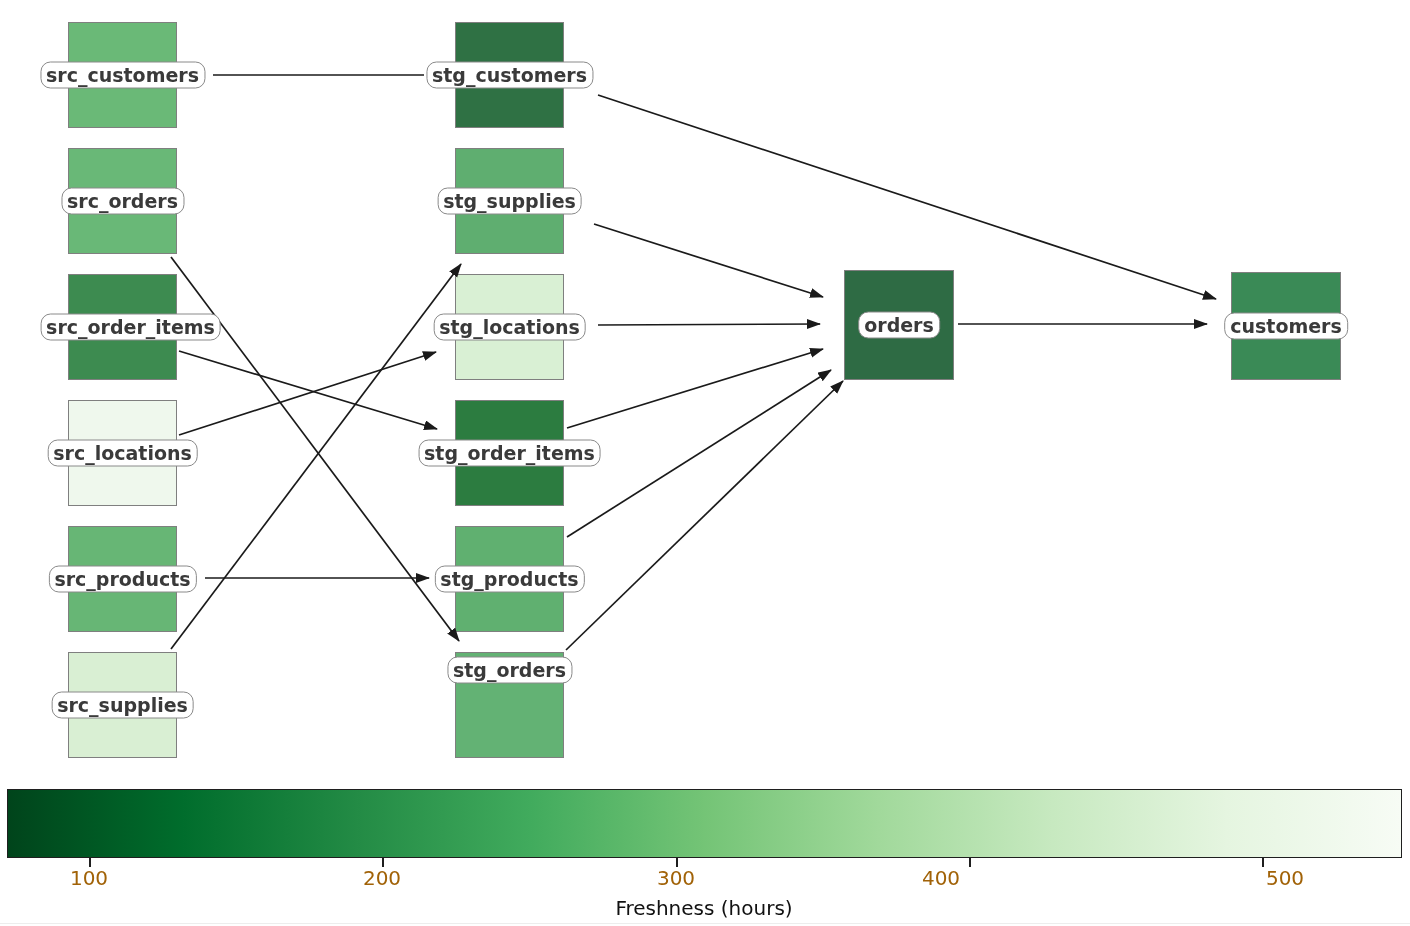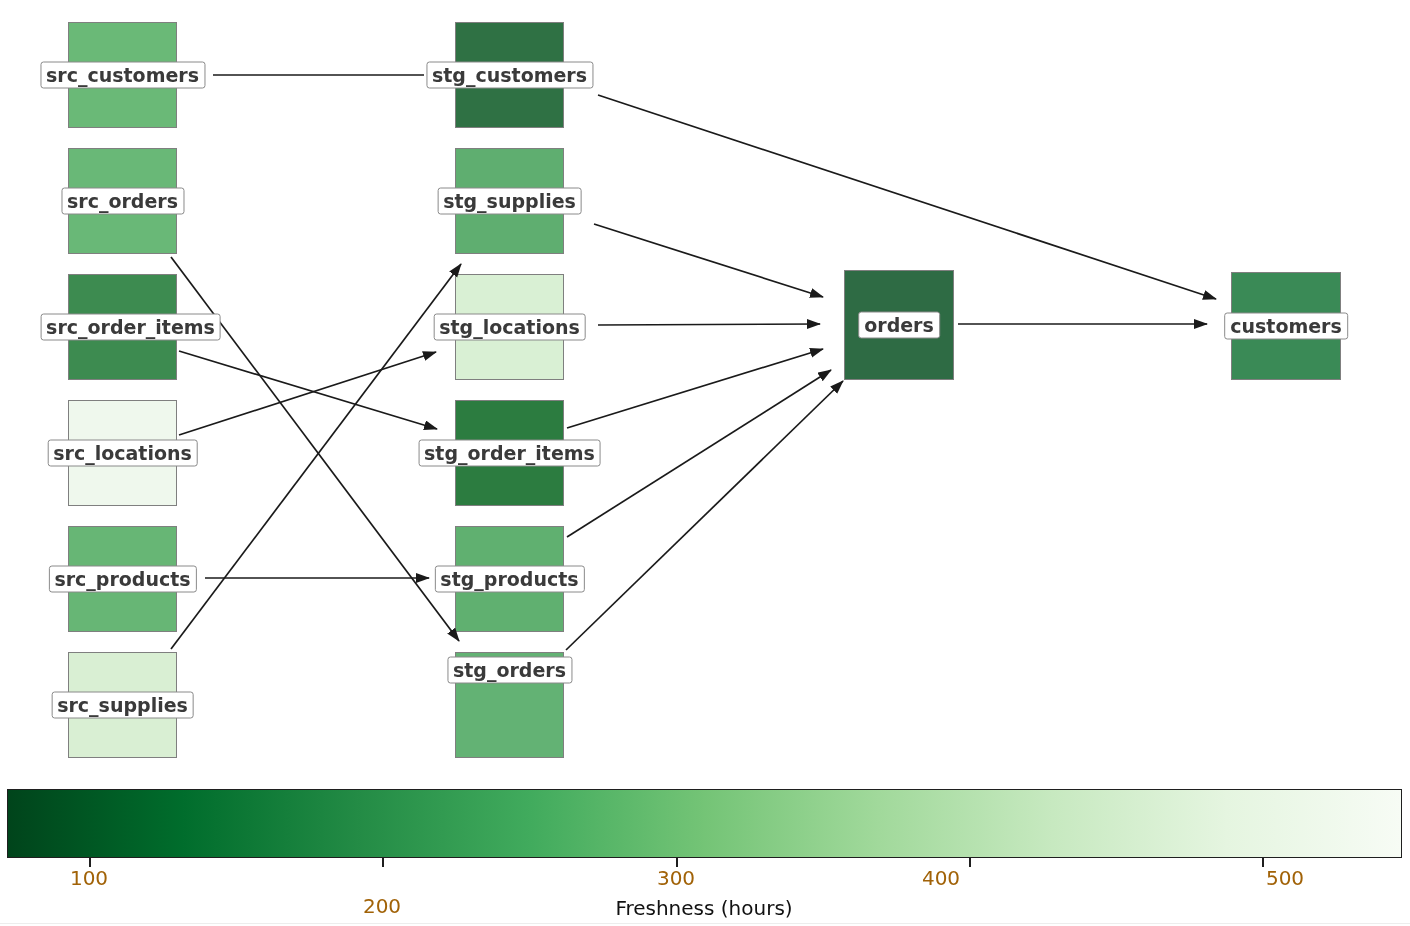--- a/index.html
+++ b/index.html
@@ -3,21 +3,21 @@
 <meta charset="utf-8">
 <style>
   html,body{margin:0;padding:0;background:#ffffff;}
   body{width:1410px;height:926px;overflow:hidden;position:relative;
        font-family:"DejaVu Sans","Liberation Sans",sans-serif;}
   .canvas{position:absolute;left:0;top:0;width:1410px;height:789px;}
   .layer{position:absolute;left:0;top:0;width:1410px;height:789px;}
   svg.layer{pointer-events:none;}
   .node-box{position:absolute;border:1.4px solid #7f7f7f;box-sizing:border-box;}
   .node-chip{position:absolute;transform:translate(-50%,-50%);background:#ffffff;
-       border:1.6px solid #8a8a8a;border-radius:3px;padding:1px 5px;
+       border:1.6px solid #8a8a8a;border-radius:10px;padding:1px 5px;
        font-weight:bold;font-size:19px;line-height:23px;color:#3a3a3a;white-space:nowrap;}
   .colorbar{position:absolute;left:7px;top:789px;width:1395px;height:69px;
        border:1.3px solid #1f1f1f;box-sizing:border-box;}
   .tick-line{position:absolute;top:858px;width:1.6px;height:9px;background:#1f1f1f;}
   .tick-label{position:absolute;top:866px;transform:translateX(-50%);
        font-size:20px;color:#a16207;}
   .axis-label{position:absolute;left:704px;top:896px;transform:translateX(-50%);
        font-size:20px;color:#111111;}
   .bottom-rule{position:absolute;left:0;top:923px;width:1410px;height:1px;background:#ededed;}
 </style>
@@ -77,21 +77,21 @@
       <div class="node-chip" style="left: 899px; top: 325px;">orders</div>
       <div class="node-chip" style="left: 1286px; top: 326px;">customers</div>
     </div>
 </div>
 
 <div class="colorbar" id="colorbar" style="background: linear-gradient(to right, rgb(0, 68, 27), rgb(0, 109, 44), rgb(35, 139, 69), rgb(65, 171, 93), rgb(116, 196, 118), rgb(161, 217, 155), rgb(199, 233, 192), rgb(229, 245, 224), rgb(247, 252, 245));"></div>
 <div id="tick-layer">
     <div class="tick-line" style="left: 89px;"></div>
     <div class="tick-label" style="left: 89px;">100</div>
     <div class="tick-line" style="left: 382px;"></div>
-    <div class="tick-label" style="left: 382px; margin-top: 28px;">200</div>
+    <div class="tick-label" style="left: 382px;">200</div>
     <div class="tick-line" style="left: 676px;"></div>
     <div class="tick-label" style="left: 676px;">300</div>
     <div class="tick-line" style="left: 969px;"></div>
     <div class="tick-label" style="left: 941px;">400</div>
     <div class="tick-line" style="left: 1262px;"></div>
     <div class="tick-label" style="left: 1285px;">500</div>
   </div>
 <div class="axis-label">Freshness (hours)</div>
 <div class="bottom-rule"></div>
 

